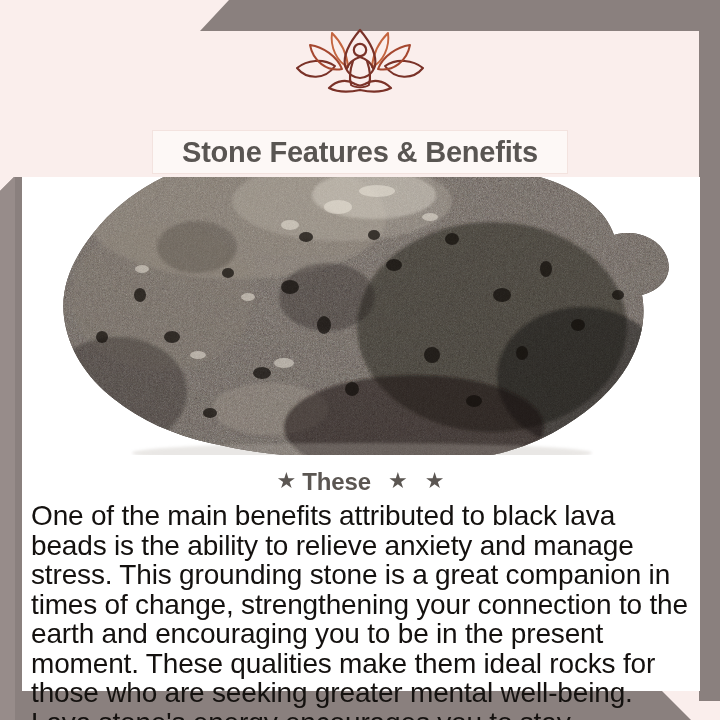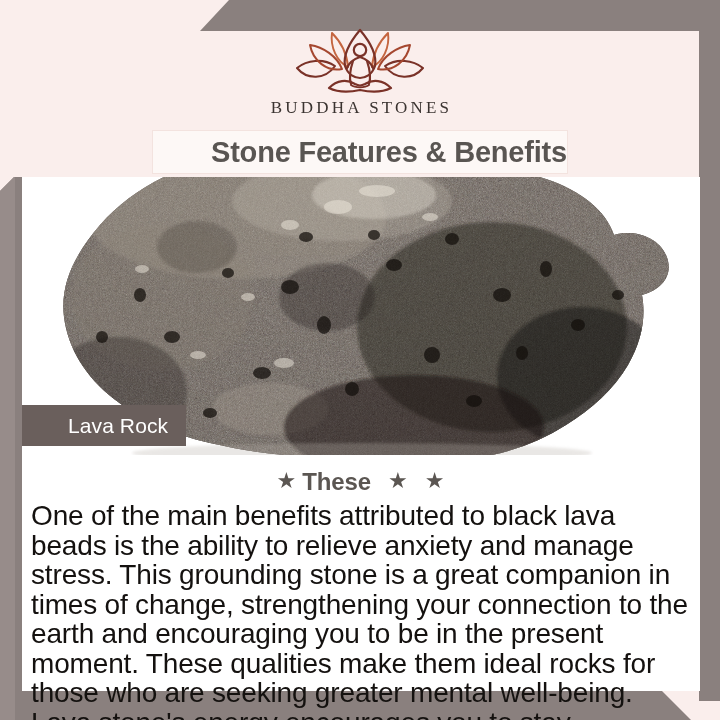--- a/index.html
+++ b/index.html
@@ -109,21 +109,21 @@
     position: absolute;
     left: 152px;
     top: 130px;
     width: 416px;
     height: 44px;
     background: #fdf8f6;
     border: 1px solid #f3e3df;
     box-sizing: border-box;
     display: flex;
     align-items: center;
-    justify-content: flex-end;
+    justify-content: center;
     z-index: 6;
   }
   .title-text {
     font-family: "Liberation Sans Narrow", "Liberation Sans", sans-serif;
     font-size: 29px;
     font-weight: bold;
     color: #595552;
     letter-spacing: -0.2px;
     white-space: nowrap;
   }
@@ -257,21 +257,20 @@
         <path d="M75 29 C 81 31, 86 35, 88 40" stroke="#7a3228" stroke-width="2.2"></path>
 
         <path d="M68 33 C 65 42, 64 50, 66 56" stroke="#7a3228" stroke-width="2.2"></path>
         <path d="M82 33 C 85 42, 86 50, 84 56" stroke="#7a3228" stroke-width="2.2"></path>
 
         <path d="M44 60 C 52 52, 62 51, 70 56 C 74 58, 76 58, 80 56 C 88 51, 98 52, 106 60 C 96 65, 84 64, 75 62 C 66 64, 54 65, 44 60 Z" stroke="#7a3228" stroke-width="2.2"></path>
 
         <path d="M66 57 C 70 60, 80 60, 84 57" stroke="#7a3228" stroke-width="1.8"></path>
       </g>
     </svg>
-    <span class="logo-wordmark">BUDDHA STONES</span>
   </div>
 
   <div class="title-plate">
     <span class="title-text">Stone Features &amp; Benefits</span>
   </div>
 
   <div class="photo-stage">
     <svg class="photo-svg" viewBox="0 0 678 278" preserveAspectRatio="xMidYMid slice">
       <defs>
         <radialGradient id="rockShade" cx="45%" cy="22%" r="82%">
@@ -369,23 +368,20 @@
           <ellipse cx="262" cy="186" rx="10" ry="5"></ellipse>
           <ellipse cx="120" cy="92" rx="7" ry="4"></ellipse>
           <ellipse cx="408" cy="40" rx="8" ry="4"></ellipse>
         </g>
       </g>
 
       <ellipse cx="340" cy="276" rx="230" ry="10" fill="#b9b2ab" opacity="0.3" filter="url(#softEdge)"></ellipse>
     </svg>
   </div>
 
-  <div class="caption-chip">
-    <span class="caption-text">Lava Rock</span>
-  </div>
 
   <div class="copy-panel">
 
     <div class="benefits-row">
       <span class="benefit">
         <span class="benefit-star">★</span>
         <span class="benefit-label">These</span>
       </span>
       <span class="benefit">
         <span class="benefit-star">★</span>

